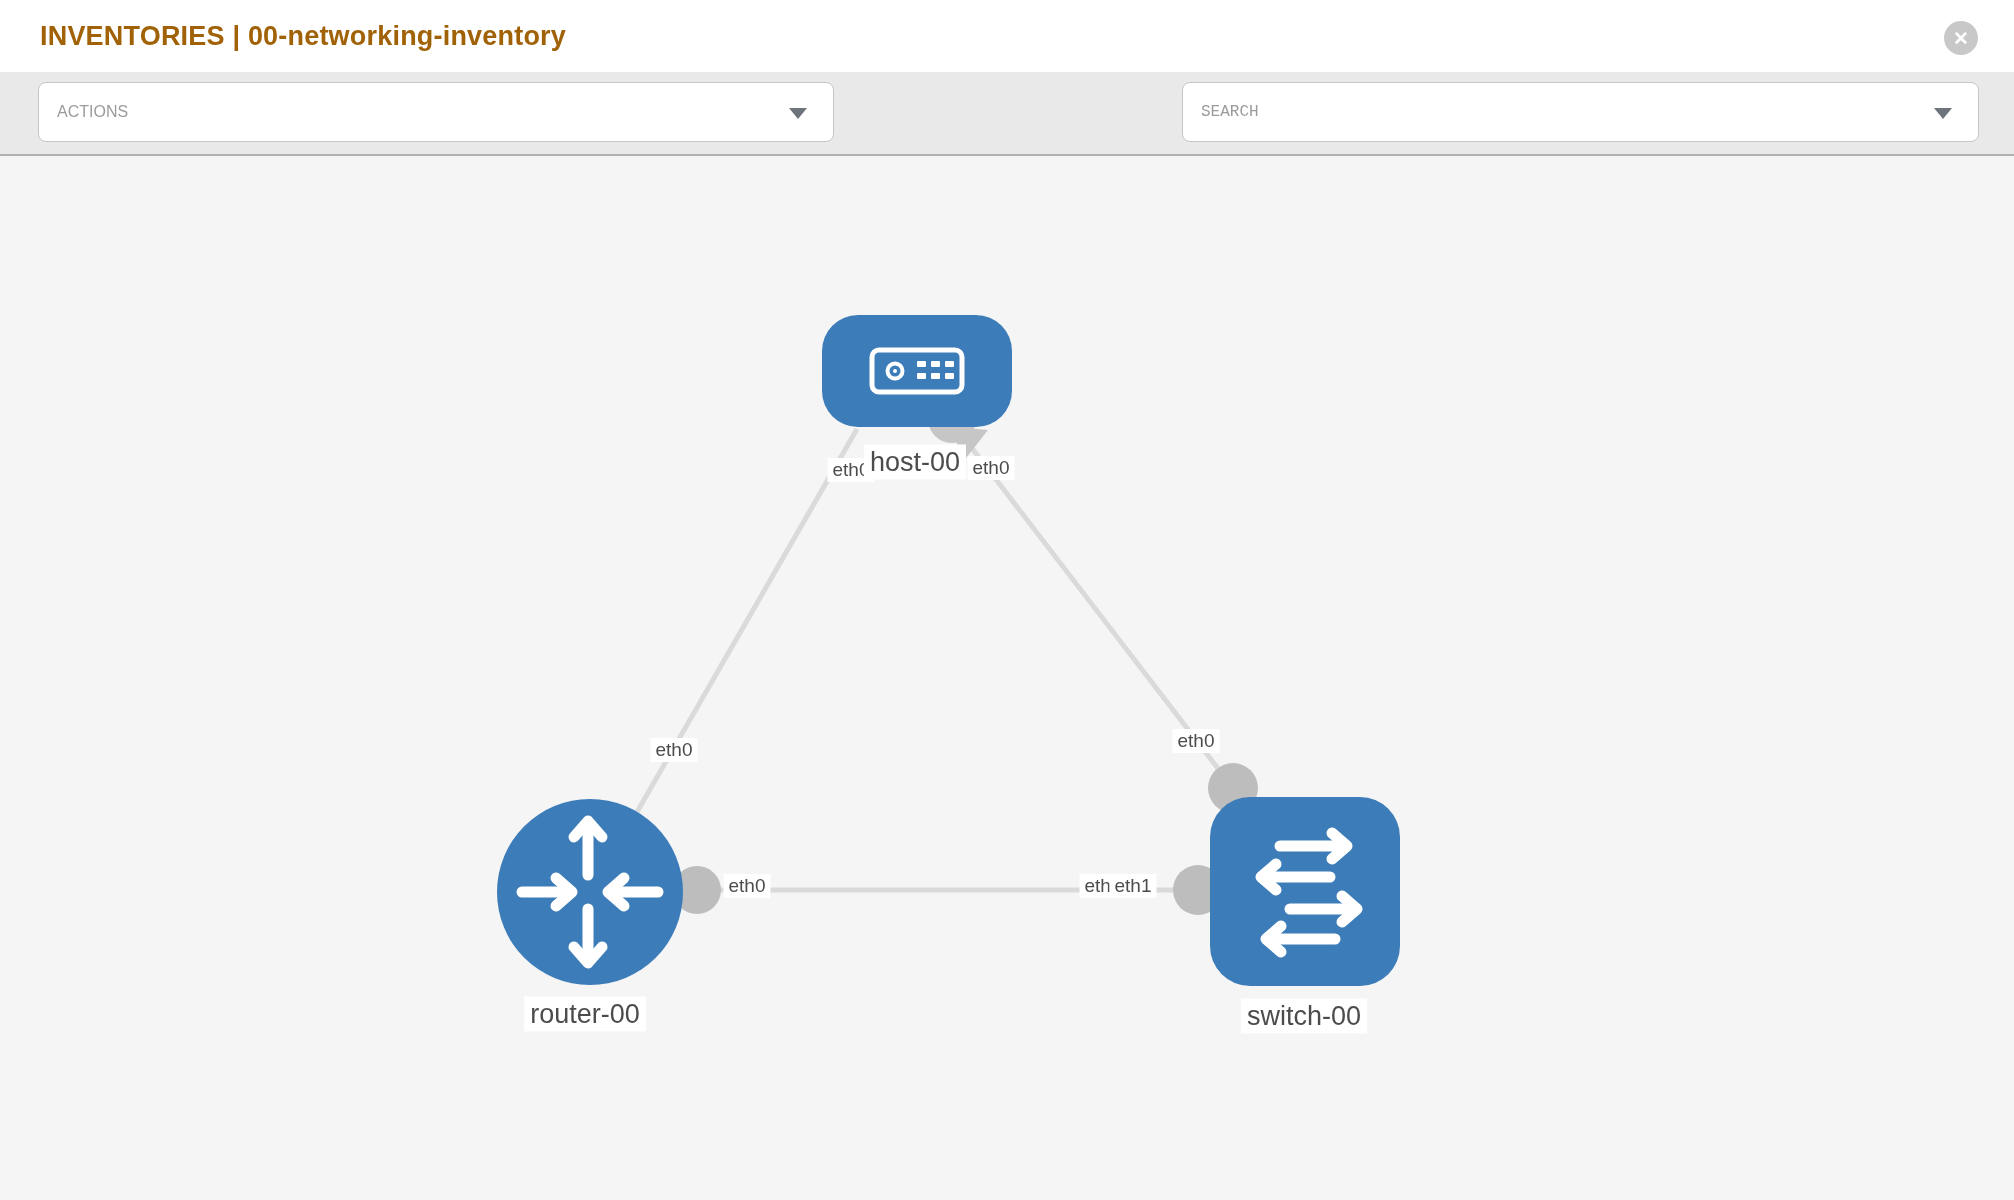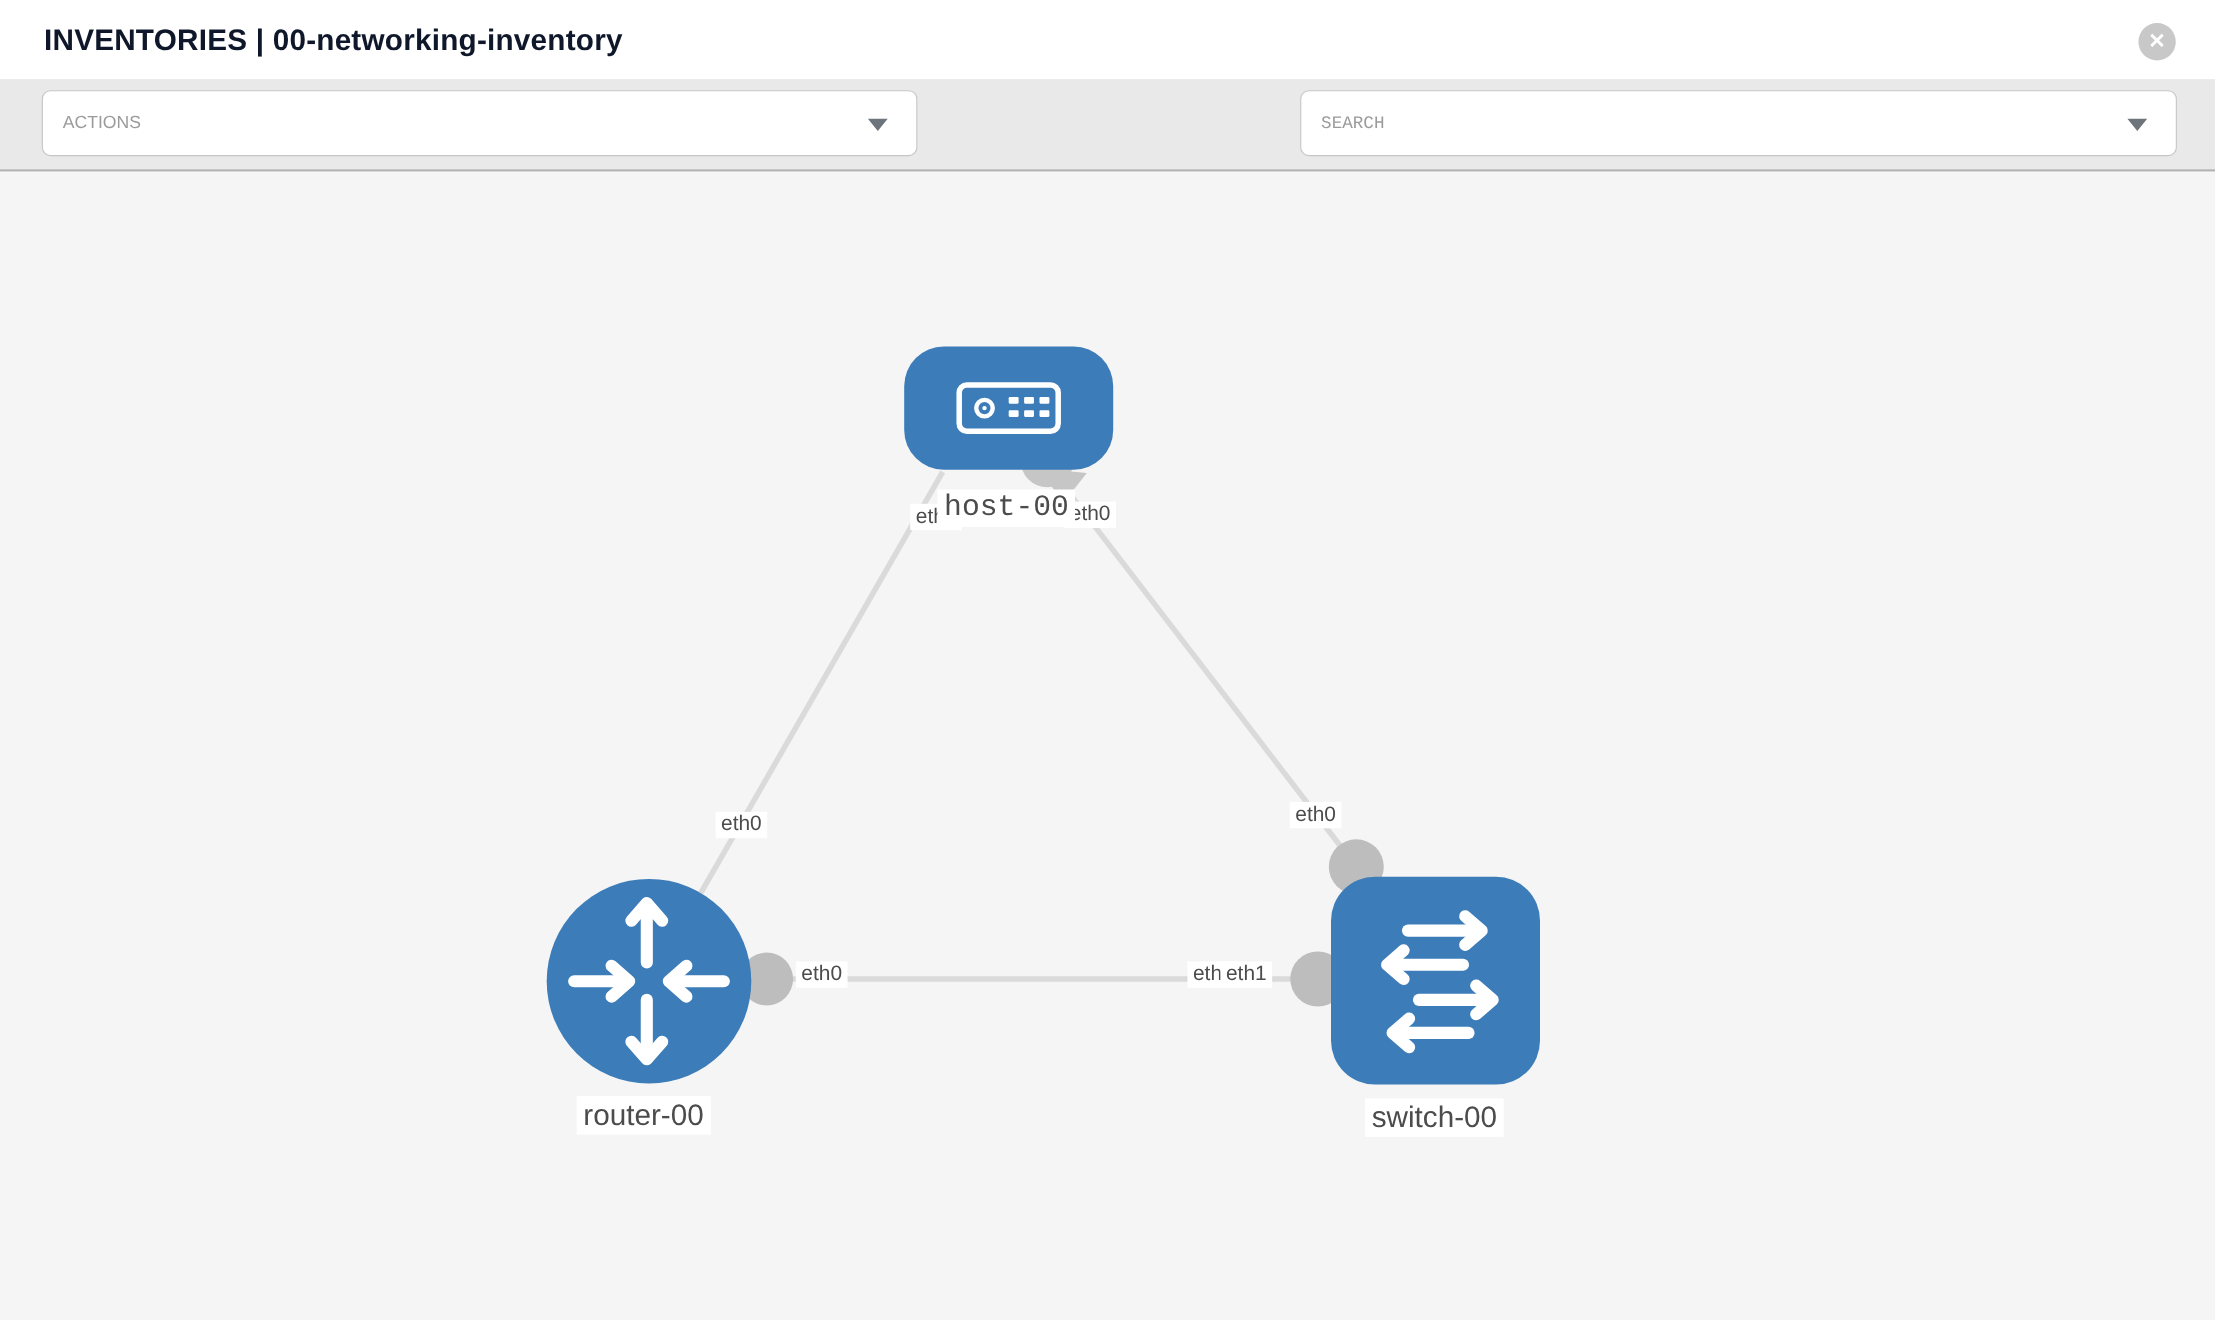--- a/index.html
+++ b/index.html
@@ -2,21 +2,21 @@
 <html><head>
 <meta charset="utf-8">
 <style>
   * { margin:0; padding:0; box-sizing:border-box; }
   html,body { width:2014px; height:1200px; overflow:hidden;
     font-family:"Liberation Sans", sans-serif; background:#f5f5f5; }
 
   
   .header { position:absolute; left:0; top:0; width:2014px; height:72px; background:#ffffff; }
   .page-title { position:absolute; left:40px; top:0; height:72px; display:flex; align-items:center;
-    font-size:27px; font-weight:bold; color:#0f172a; letter-spacing:0.2px; }
+    font-size:27px; font-weight:bold; color:#a16207; letter-spacing:0.2px; }
   .close-btn { position:absolute; left:1944px; top:21px; width:34px; height:34px;
     background:#c8c8c8; border-radius:50%; color:#ffffff; font-size:19px; font-weight:bold;
     display:flex; align-items:center; justify-content:center; cursor:pointer; }
 
   
   .toolbar { position:absolute; left:0; top:72px; width:2014px; height:84px;
     background:#e9e9e9; border-bottom:2px solid #b1b1b1; }
   .dropdown { position:absolute; top:10px; height:60px; background:#ffffff;
     border:1px solid #c6c6c6; border-radius:8px; font-size:16px; color:#9b9b9b;
     line-height:58px; padding-left:18px; cursor:pointer; }
@@ -33,21 +33,21 @@
   .canvas { position:absolute; left:0; top:156px; width:2014px; height:1044px;
     background:#f5f5f5; overflow:hidden; }
   .canvas svg { position:absolute; left:0; top:0; }
 
   .graph-label { position:absolute; transform:translate(-50%,-50%);
     background:#ffffff; color:#4c4c4c; white-space:nowrap; }
   .node-label { font-size:27px; padding:2px 6px; z-index:4; }
   .if-label   { font-size:19px; padding:1px 5px; z-index:2; }
   .if-front   { z-index:3; }
 
-  .lbl-host    { left:915px;  top:306px;font-family:Liberation Mono, monospace; }
+  .lbl-host    { left:915px;  top:306px; }
   .lbl-router  { left:585px;  top:858px; }
   .lbl-switch  { left:1304px; top:860px; }
   .if-host-left   { left:851px;  top:314px; }
   .if-host-right  { left:991px;  top:312px; }
   .if-router-top  { left:674px;  top:594px; }
   .if-switch-top  { left:1196px; top:585px; }
   .if-mid-left    { left:747px;  top:730px; }
   .if-switch-back { left:1103px; top:730px; }
   .if-switch-front{ left:1133px; top:730px;text-align:center; }
 </style>

